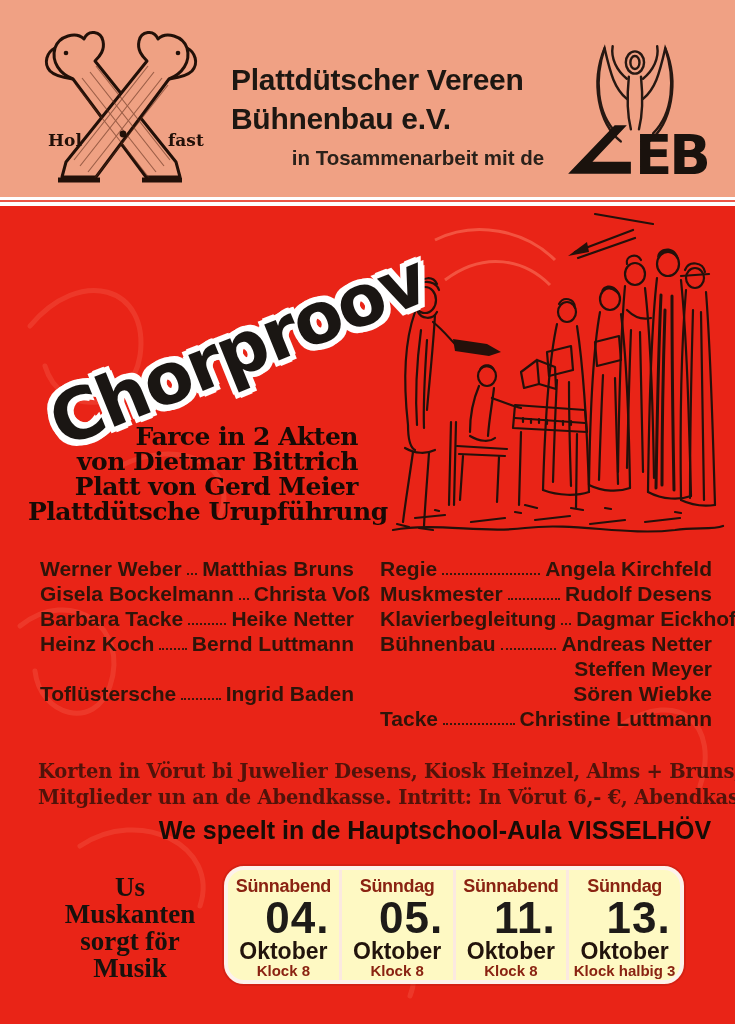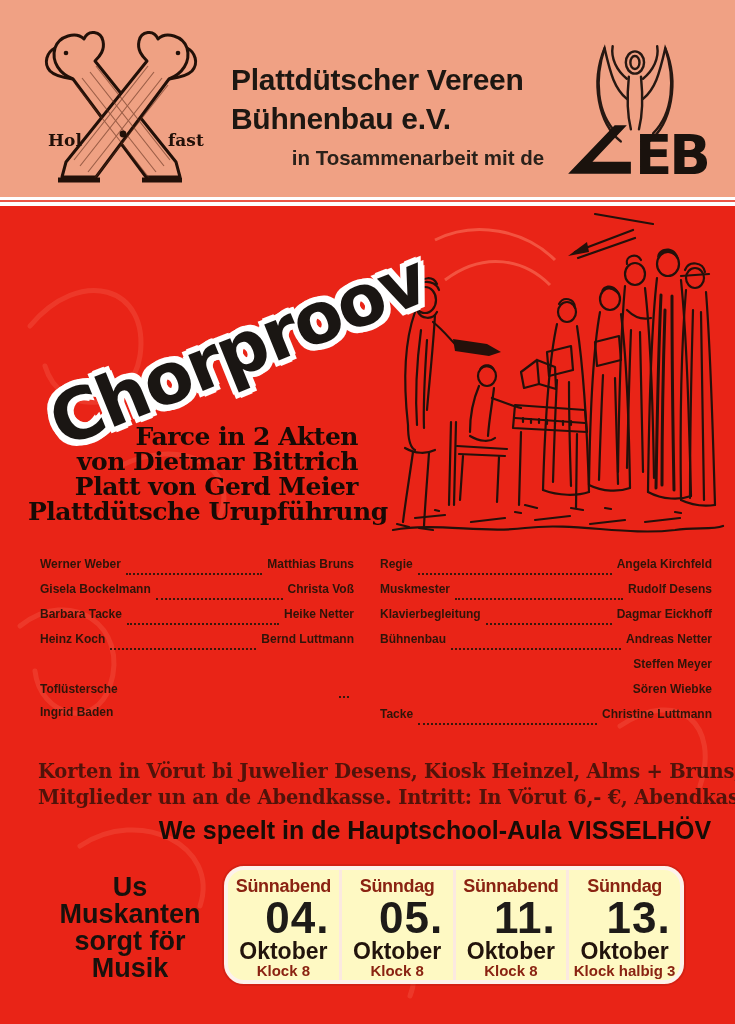--- a/index.html
+++ b/index.html
@@ -25,37 +25,37 @@
     letter-spacing:-2px; color:#1A1613; text-align:center; line-height:110px;
     text-shadow:
       -5px -5px 0 #fff, 0 -6px 0 #fff, 5px -5px 0 #fff, 6px 0 0 #fff,
        5px  5px 0 #fff, 0  6px 0 #fff,-5px  5px 0 #fff,-6px 0 0 #fff,
       -4px -4px 0 #fff, 4px  4px 0 #fff, 4px -4px 0 #fff,-4px 4px 0 #fff;
   }
   .subtitle{position:absolute; left:28px; top:424px; width:330px; text-align:right;
     font-family:"DejaVu Serif", serif; font-weight:bold; font-size:25px; line-height:25px;
     color:#170A05; letter-spacing:-0.5px; white-space:nowrap;}
   
-  .cast-col{position:absolute; top:557px; font-size:12px; font-weight:bold;
+  .cast-col{position:absolute; top:557px; font-size:21px; font-weight:bold;
     color:#301409; }
   .cast-left{left:40px; width:314px;}
   .cast-right{left:380px; width:332px;}
   .crow{display:flex; align-items:baseline; height:25px; white-space:nowrap;}
-  .crow.spaced{margin-top:25px;flex-direction:column;}
+  .crow.spaced{margin-top:25px;}
   .leader{flex:1; border-bottom:2px dotted #3A170C; align-self:flex-end; margin:0 5px 7px 5px; min-width:10px;}
   .crow.name-only .leader{border-bottom-color:transparent;}
   
   .tickets{position:absolute; left:38px; top:759px; width:660px; text-align:center;
     font-family:"DejaVu Serif", serif; font-weight:bold; font-size:19.5px; line-height:26px;
     color:#51130A; letter-spacing:-0.2px; white-space:nowrap;}
   .venue{position:absolute; left:135px; top:816px; width:600px; text-align:center;
     font-size:25px; font-weight:bold; color:#170C06; white-space:nowrap;}
   
   .music-note{position:absolute; left:40px; top:874px; width:180px; text-align:center;
-    font-size:27px; font-weight:bold; line-height:27px; color:#18110C;}
+    font-size:27px; font-weight:bold; line-height:27px; color:#18110C;font-family:Liberation Serif, serif;}
   .datebox{position:absolute; left:224px; top:866px; width:460px; height:118px;
     box-sizing:border-box; background:#fef9c3; border:4px solid #FDF2EB; border-radius:20px;
     display:flex; box-shadow:0 0 0 2px rgba(170,25,12,.30);}
   .datecol{flex:1; text-align:center; padding-top:6px; overflow:hidden;}
   .datecol + .datecol{border-left:3px solid #FBE9E0;}
   .d-day{font-size:18px; font-weight:bold; color:#8A2312; letter-spacing:-0.3px; line-height:20px; white-space:nowrap;}
   .d-num{font-size:44px; font-weight:bold; color:#1E1B18; line-height:44px; letter-spacing:1px;padding-left:28px;}
   .d-month{font-size:23px; font-weight:bold; color:#22140C; line-height:23px;}
   .d-time{font-size:15px; font-weight:bold; color:#8A2312; line-height:16px; white-space:nowrap;}
   svg{display:block;}

